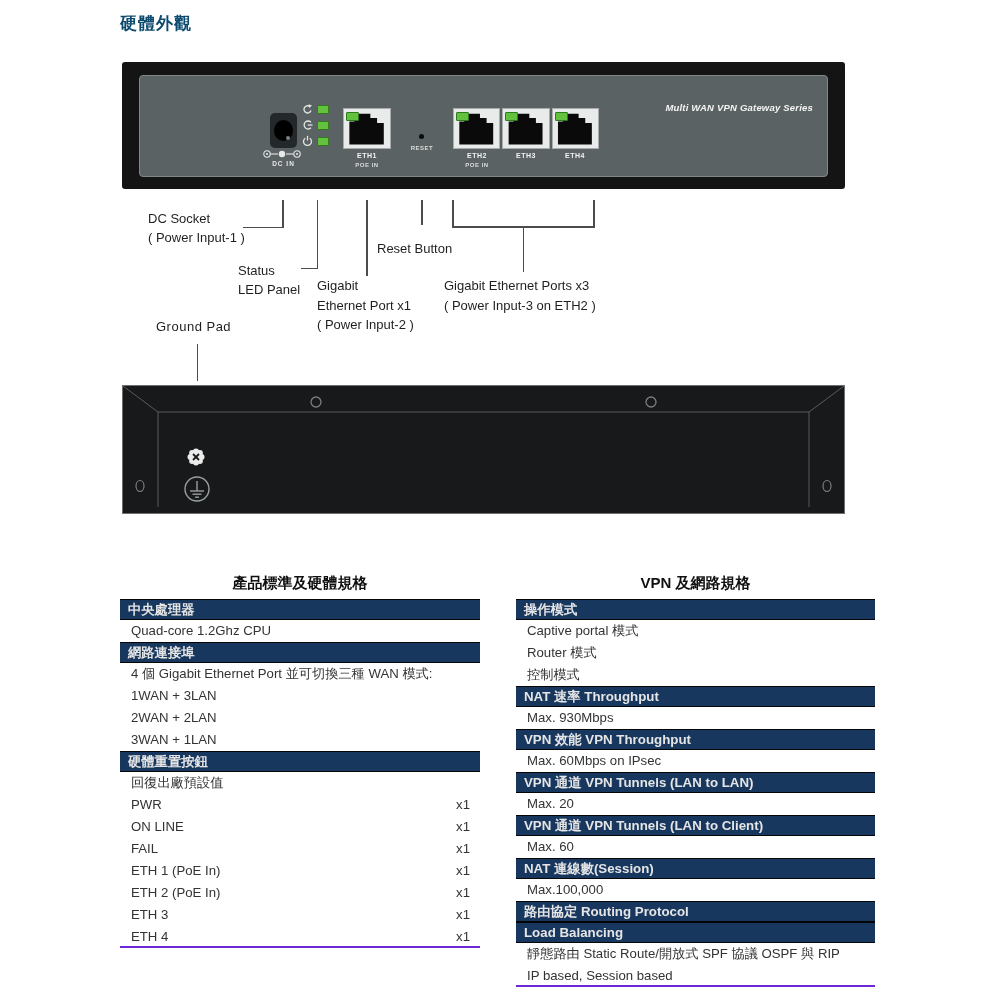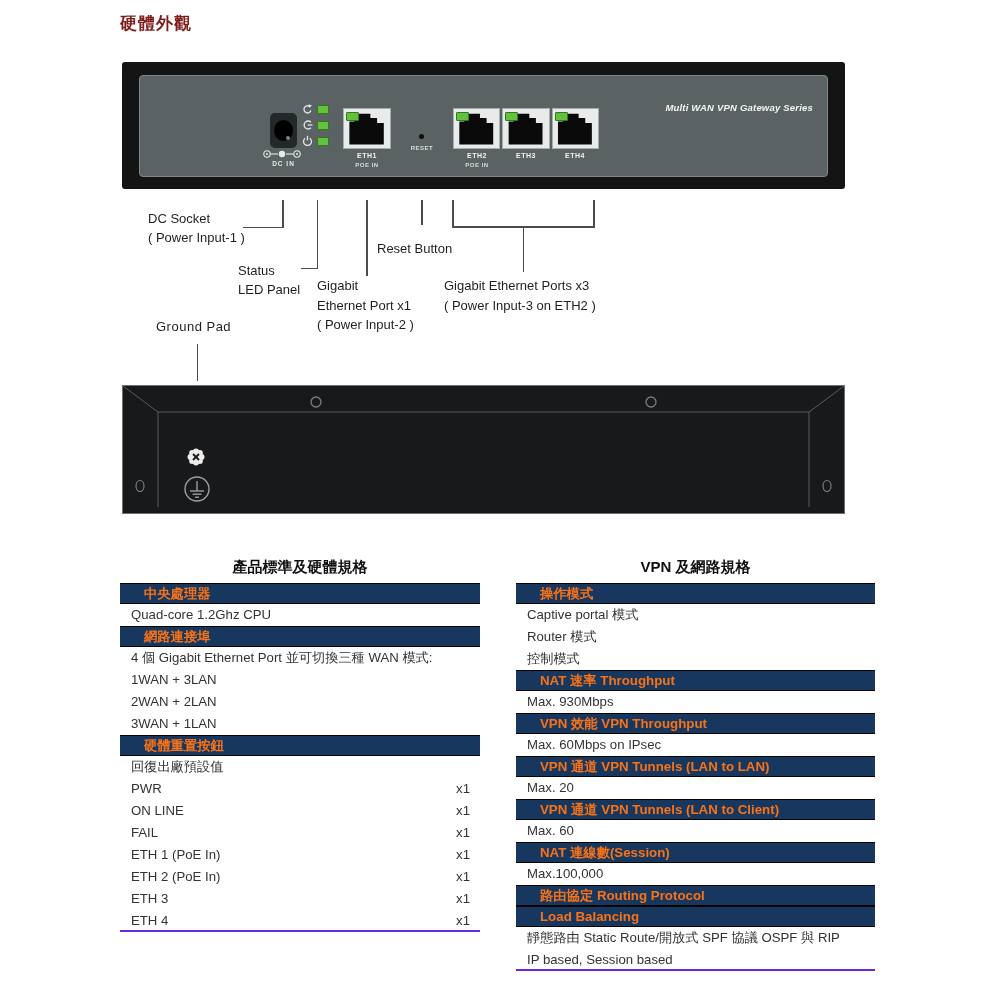--- a/index.html
+++ b/index.html
@@ -2,21 +2,21 @@
 <html><head>
 <meta charset="utf-8">
 <style>
   html,body { margin:0; padding:0; background:#fff; }
   .page {
     position:relative; width:1000px; height:1000px; background:#ffffff;
     font-family:"Liberation Sans","DejaVu Sans",sans-serif; overflow:hidden;
   }
   .page-title {
     position:absolute; left:120px; top:12px; margin:0;
-    font-size:17px; font-weight:bold; color:#7f1d1d; letter-spacing:1px;
+    font-size:17px; font-weight:bold; color:#0c4a6e; letter-spacing:1px;
   }
 
   
   .device-front {
     position:absolute; left:122px; top:62px; width:723px; height:127px;
     background:#141414; border-radius:3px;
   }
   .front-inner {
     position:absolute; left:17px; top:13px; width:687px; height:100px;
     background:#5b6263; border:1px solid #7f8788; border-radius:4px;
@@ -74,25 +74,25 @@
   
   .cline-v { position:absolute; width:1.5px; background:#4c4c4c; }
   .cline-h { position:absolute; height:1.5px; background:#4c4c4c; }
   .callout { position:absolute; font-size:13px; color:#1f1f1f; line-height:18.5px; }
 
   
   .device-bottom { position:absolute; left:122px; top:385px; width:723px; height:129px; }
 
   
   .spec-table { position:absolute; top:556px; }
-  .spec-title { font-size:15px; font-weight:bold; color:#101010; text-align:center; height:27px; line-height:22px; }
+  .spec-title { font-size:15px; font-weight:bold; color:#101010; text-align:center; height:27px; line-height:22px;margin-top:16px; }
   .trow { box-sizing:border-box; }
   .th {
-    height:21px; line-height:19px; background:#17375E; color:#f97316;
-    font-size:13.3px; font-weight:600; padding:0 24px;
+    height:21px; line-height:19px; background:#17375E; color:#e5e5e5;
+    font-size:13.3px; font-weight:600; padding:0 8px;
     border-top:1px solid #050505; border-bottom:1px solid #050505;
   }
   .tv {
     height:22px; line-height:22px; color:#333333; font-size:13.2px;
     padding:0 10px 0 11px; display:flex; justify-content:space-between;
     white-space:nowrap;
   }
   .tend { border-bottom:2px solid #6d28d9; }
 </style>
 </head>

